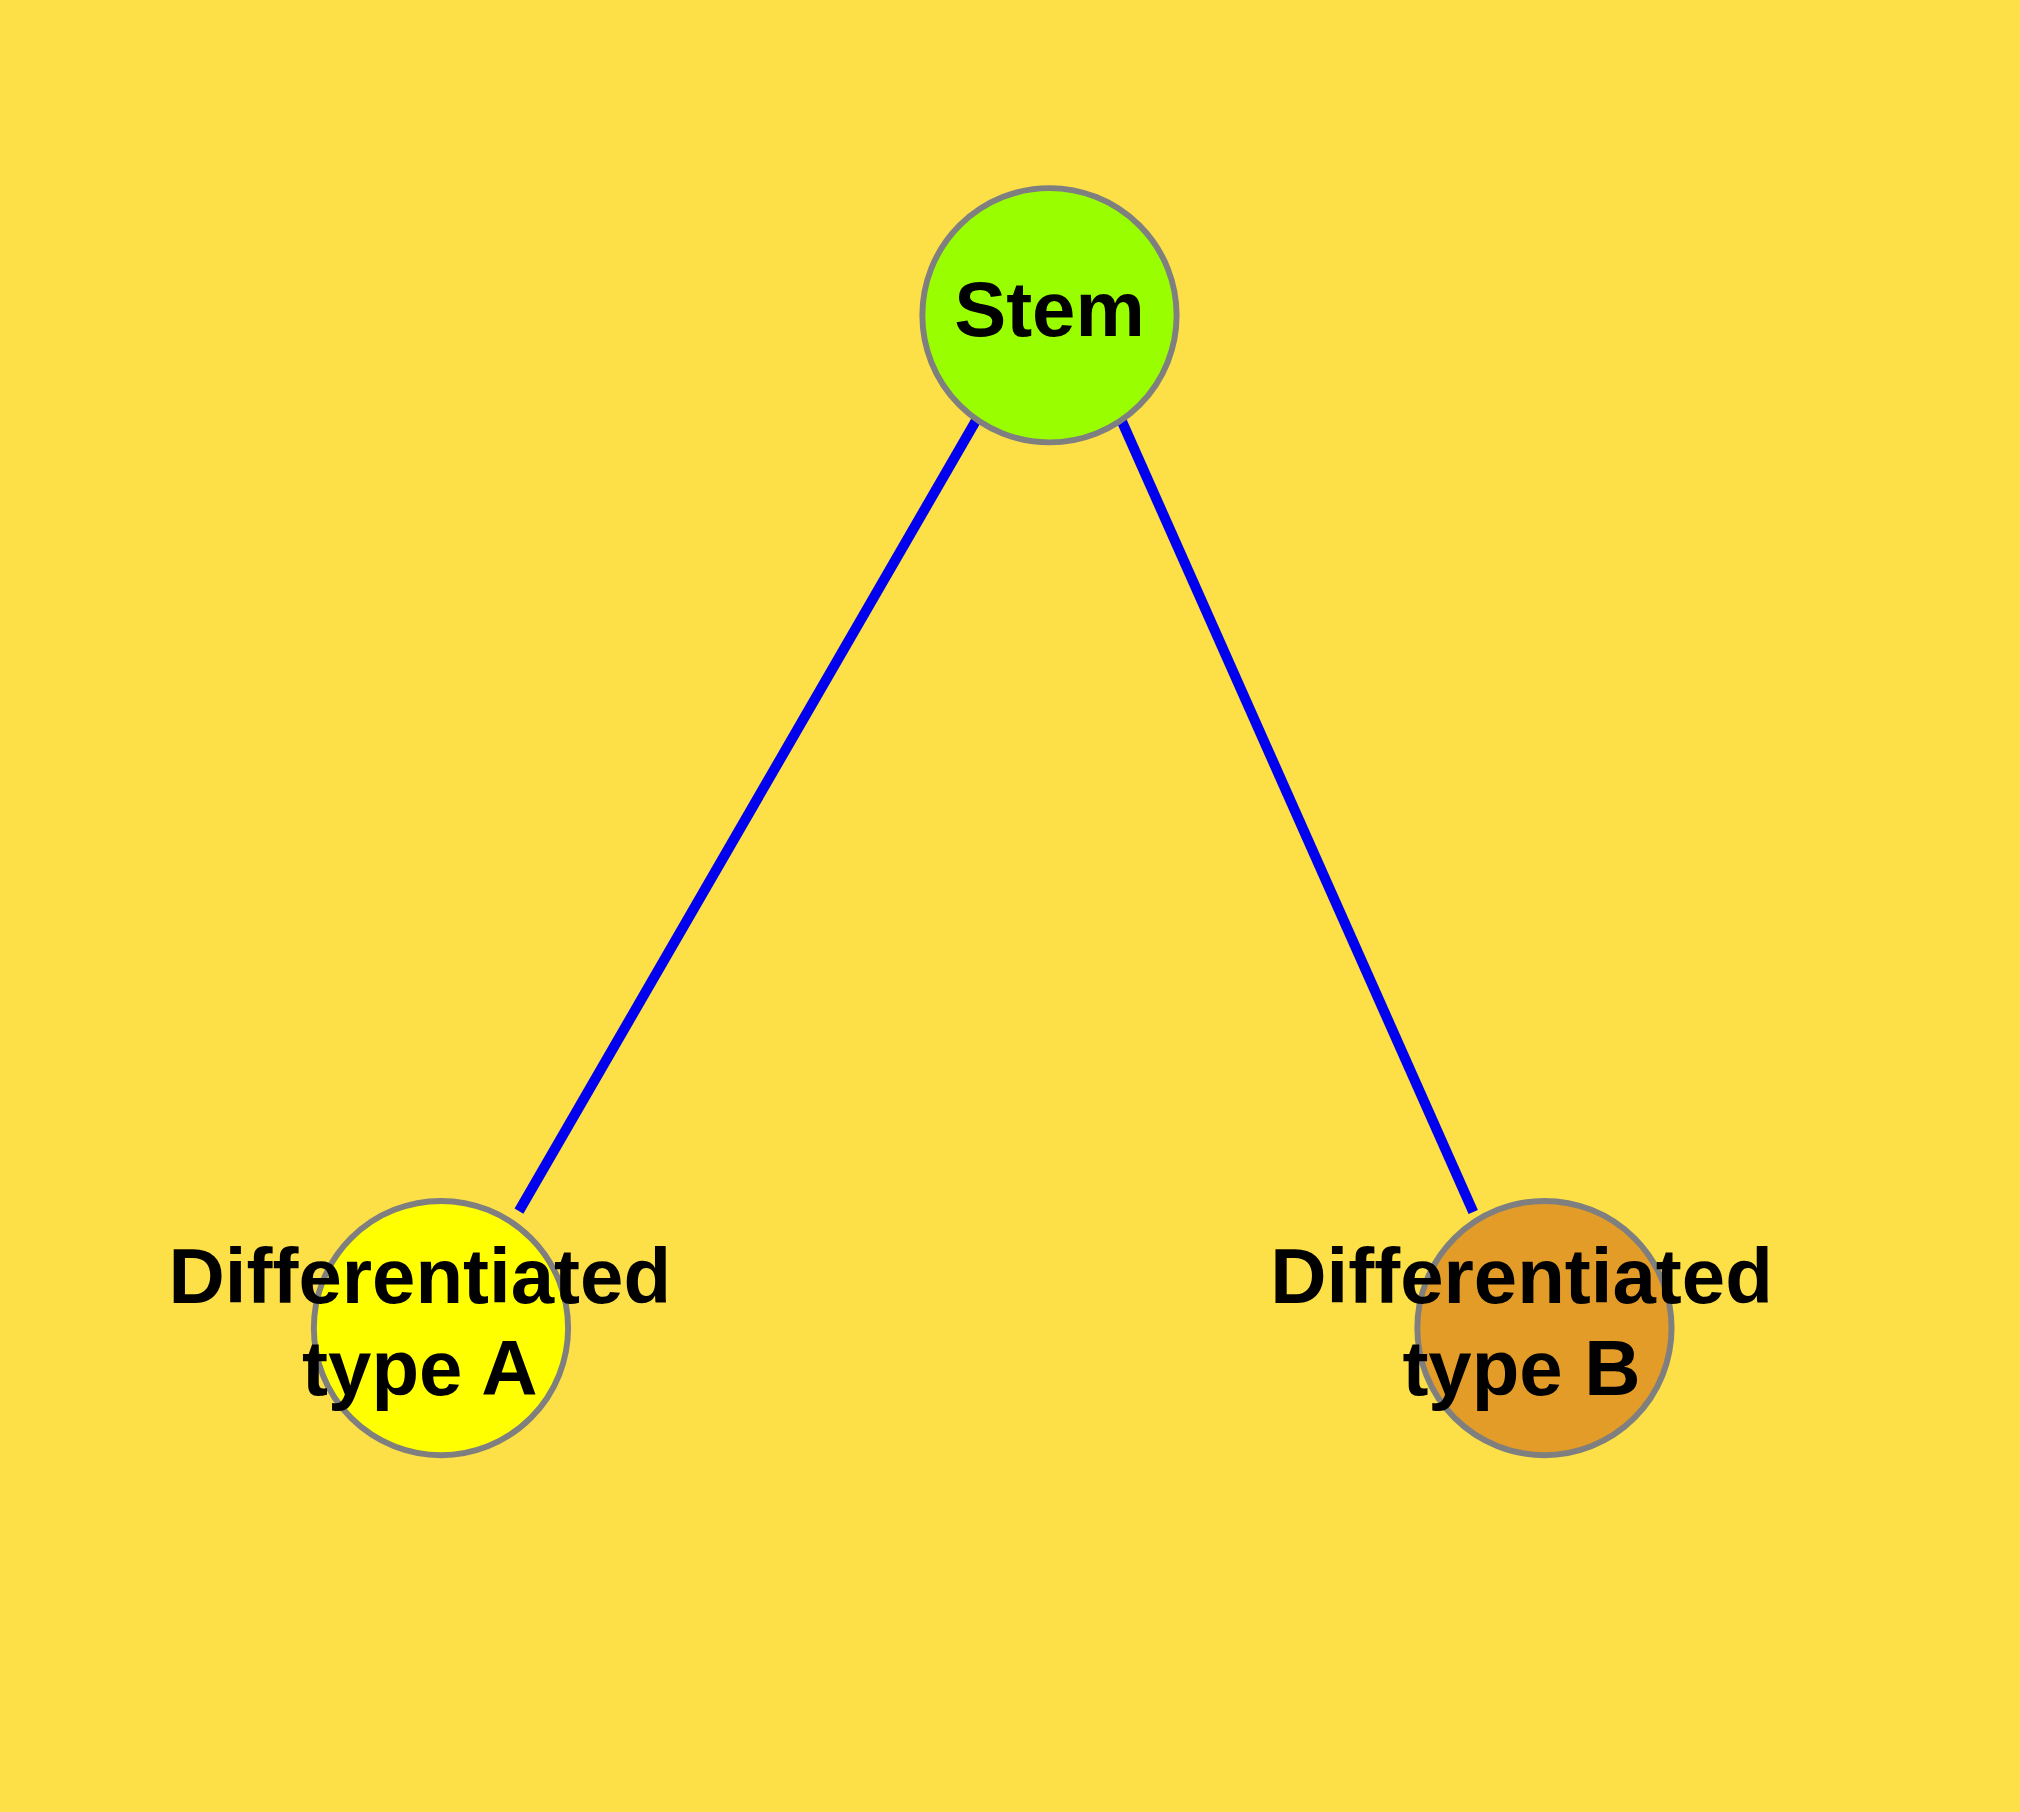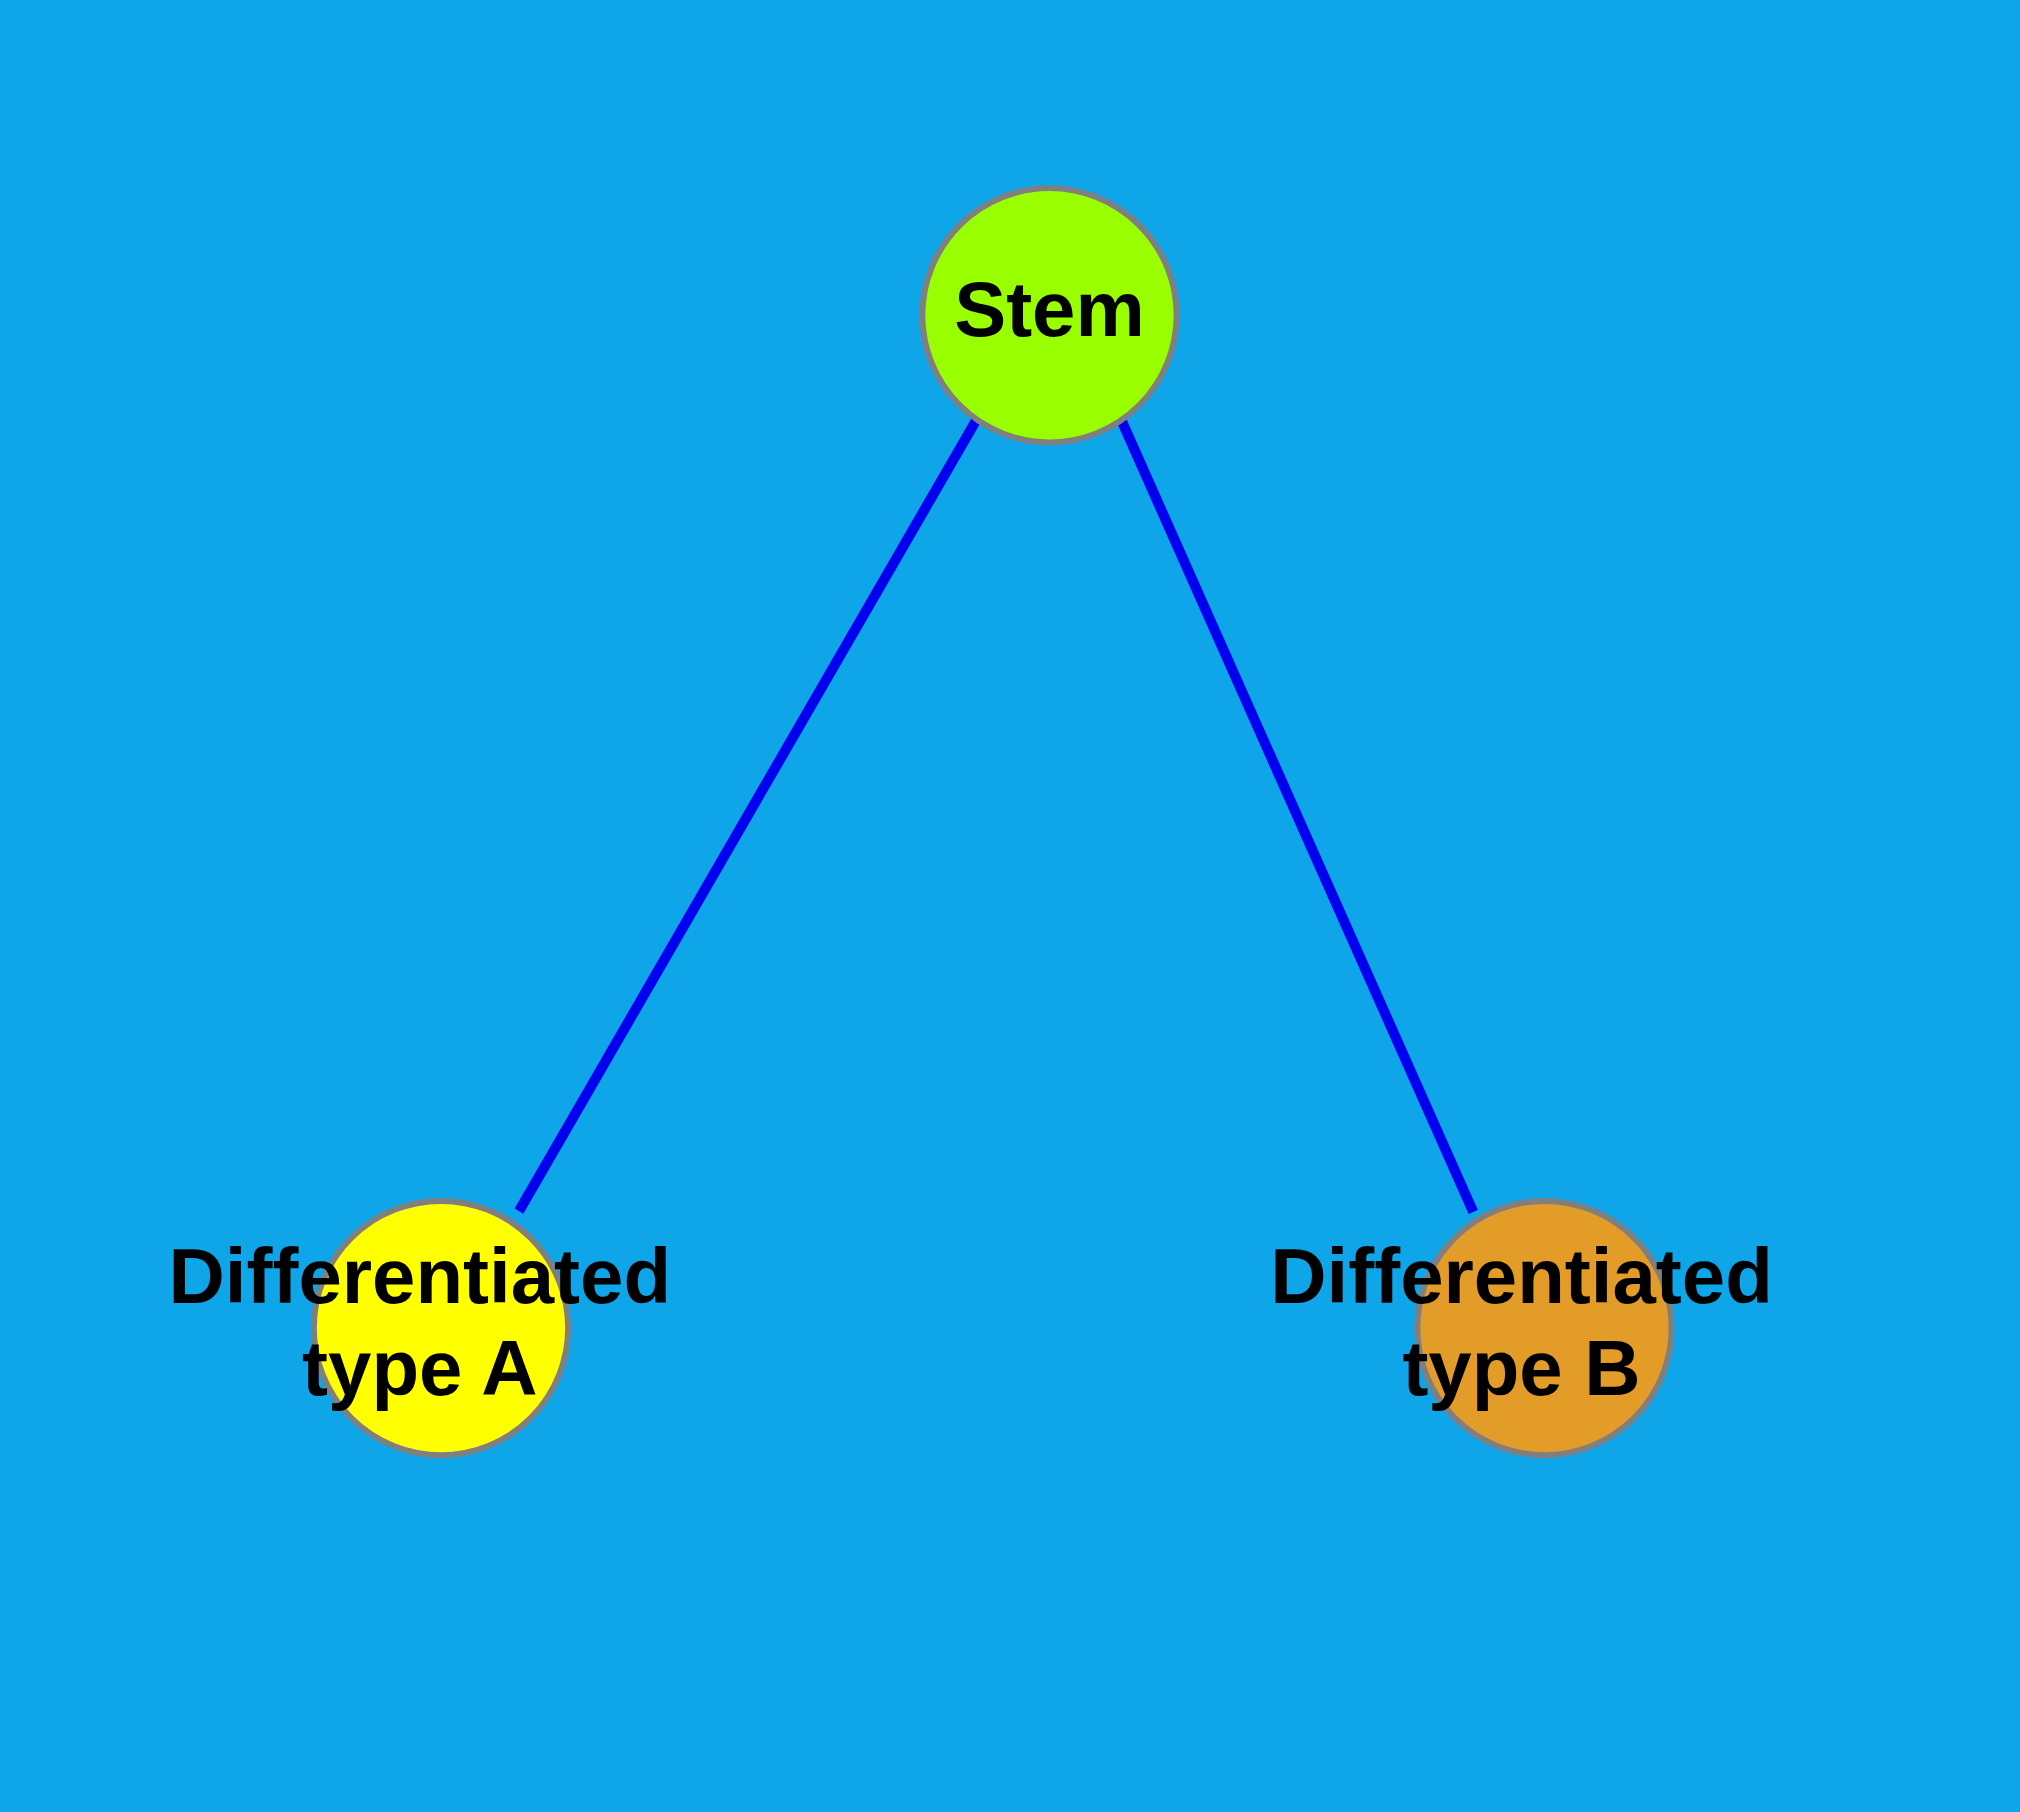--- a/index.html
+++ b/index.html
@@ -43,21 +43,21 @@
   .label-stem {
     font-size: 92px;
   }
   .label-leaf {
     font-size: 92px;
   }
 </style>
 </head>
 <body>
 
-<div id="canvas" style="background: #0ea5e9; text-align: center;">
+<div id="canvas" style="background: #fde047; text-align: center;">
 
   <svg id="graph-svg" viewBox="0 0 2384 2138">
 
     <g>
       <line class="edge-line" x1="1152" y1="495" x2="612" y2="1429" stroke="#0000ee"></line>
       <line class="edge-line" x1="1322" y1="494" x2="1738" y2="1430" stroke="#0000ee"></line>
     </g>
 
     <g>
 

